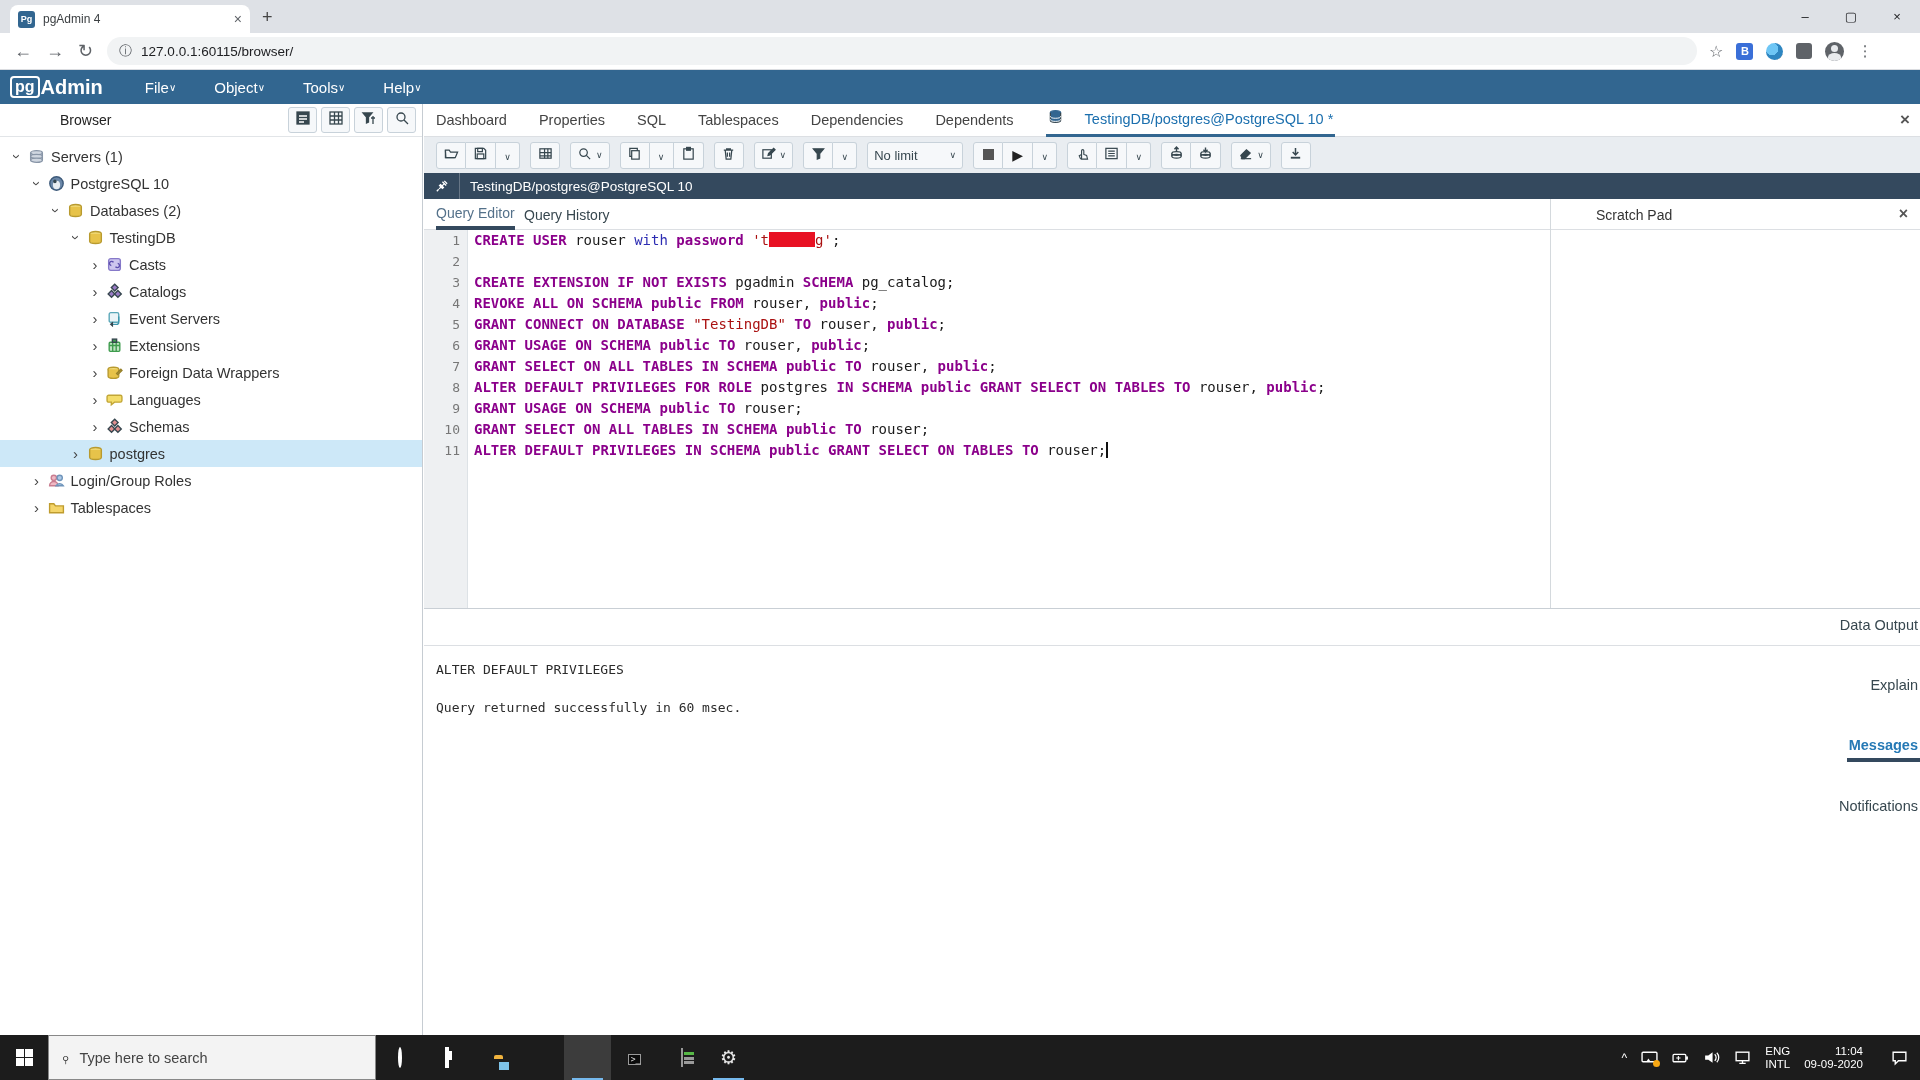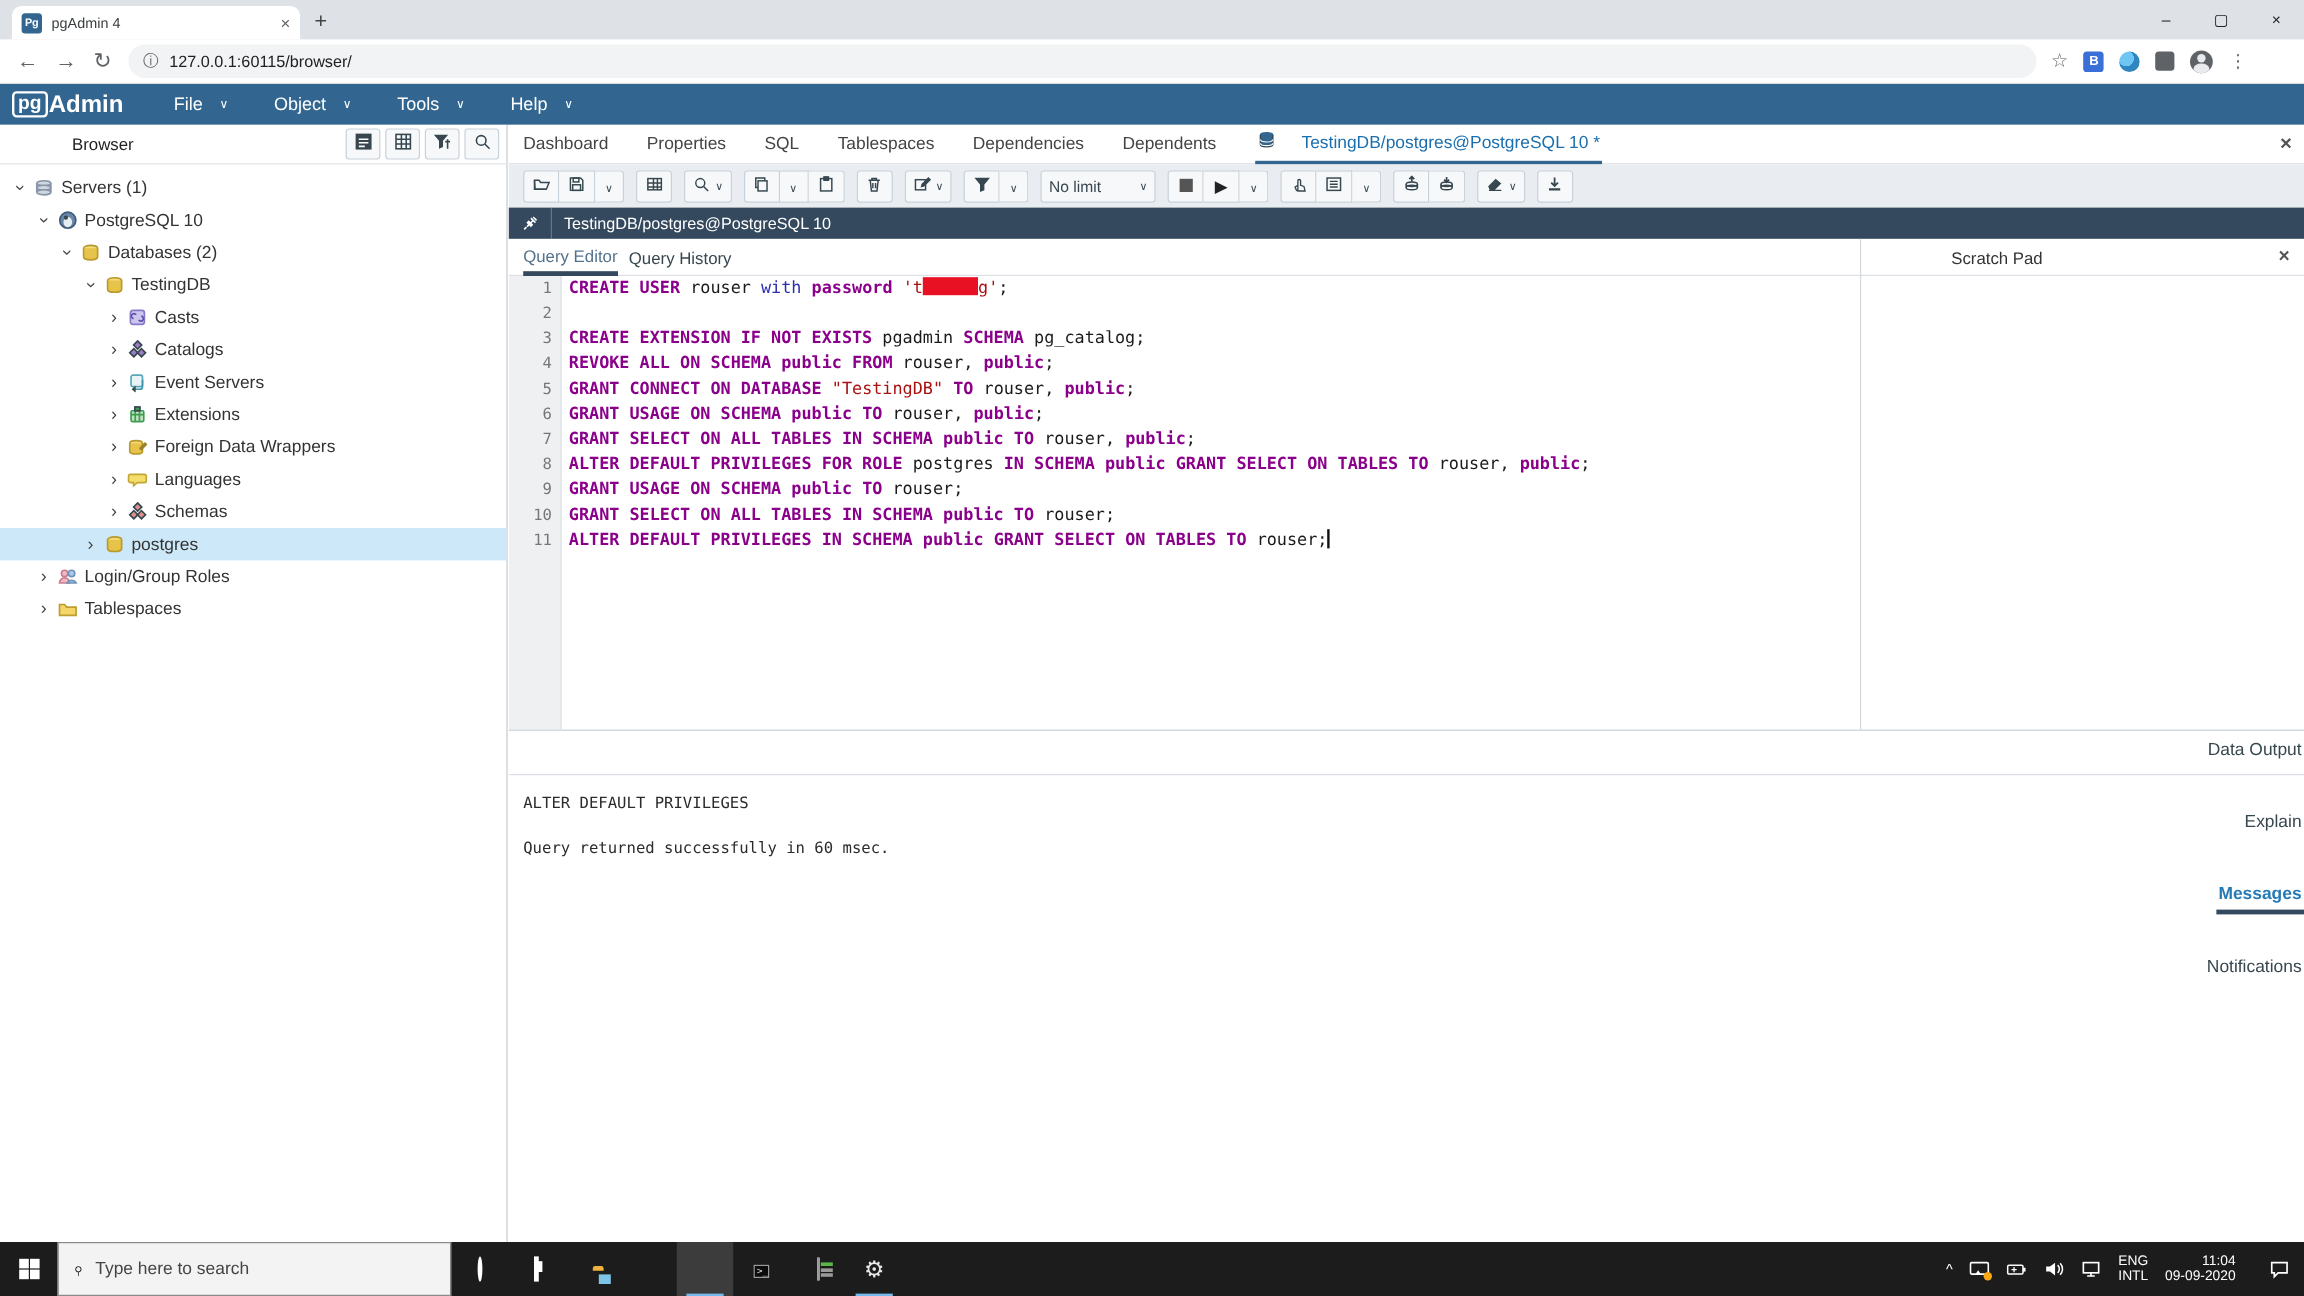--- a/index.html
+++ b/index.html
@@ -28,21 +28,21 @@
   .avatar { width:19px; height:19px; border-radius:50%; background:#5f6368; position:relative; overflow:hidden; }
   .avatar::before { content:""; position:absolute; top:3px; left:6px; width:7px; height:7px; border-radius:50%; background:#e8eaed; }
   .avatar::after { content:""; position:absolute; top:11px; left:3px; width:13px; height:8px; border-radius:50% 50% 0 0; background:#e8eaed; }
   .kebab { color:#5f6368; font-size:15px; letter-spacing:1px; }
 
   
   #pgheader { position:absolute; top:70px; left:0; width:1920px; height:34px; background:#326690; display:flex; align-items:center; color:#fff; }
   #pglogo { font-size:20px; font-weight:bold; margin-left:10px; display:flex; align-items:center; }
   #pglogo .pgbox { border:2px solid #fff; border-radius:4px; padding:0 3px; margin-right:1px; font-size:16px; }
   #pgmenus { display:flex; margin-left:42px; gap:38px; }
-  .pgmenu { font-size:15px; display:flex; align-items:center; gap:14px; cursor:default; }
+  .pgmenu { font-size:15px; display:flex; align-items:center; gap:0; cursor:default; }
   .pgmenu .dd { font-size:10px; }
 
   
   #sidebar { position:absolute; top:104px; left:0; width:423px; bottom:45px; background:#fff; border-right:1px solid #c6ccd2; }
   #sidebar-header { height:33px; display:flex; align-items:center; border-bottom:1px solid #e2e5e8; padding:0 6px 0 12px; }
   #sidebar-header .bt { font-size:14px; color:#222; flex:1;margin-left:48px; }
   .shbtn { width:29px; height:26px; border:1px solid #c8d2da; background:#f6f8fa; border-radius:3px; margin-left:4px; display:flex; align-items:center; justify-content:center; }
   .shbtn svg { width:16px; height:16px; }
 
   #tree { padding-top:6px; }
@@ -78,21 +78,21 @@
 
   #connbar { position:absolute; top:69px; left:0; right:0; height:26px; background:#34495e; display:flex; align-items:center; }
   #connbar .plugbox { width:36px; height:26px; display:flex; align-items:center; justify-content:center; border-right:1px solid rgba(255,255,255,.25); }
   #connbar .conn-label { color:#fff; font-size:13.5px; margin-left:10px; }
 
   #edittabs { position:absolute; top:95px; left:0; right:0; height:31px; border-bottom:1px solid #dcdfe3; }
   .etab { position:absolute; top:0; height:31px; display:flex; align-items:center; font-size:14px; color:#37474f; }
   #etab-editor { left:12px; color:#5b7document:} 
   #etab-editor { left:12px; color:#54718a; border-bottom:4px solid #34495e; }
   #etab-history { left:100px; }
-  #scratch-label { position:absolute; left:1202px; top:0; height:31px; display:flex; align-items:center; font-size:14px; color:#333; }
+  #scratch-label { position:absolute; left:1172px; top:0; height:31px; display:flex; align-items:center; font-size:14px; color:#333; }
   #scratch-close { position:absolute; right:12px; top:6px; font-size:16px; color:#555; font-weight:bold; }
   #vdivider { position:absolute; left:1126px; top:95px; width:1px; height:410px; background:#d4d9dd; }
 
   #editor { position:absolute; top:126px; left:0; width:1126px; height:378px; background:#fff; overflow:hidden; }
   #gutter { position:absolute; top:0; left:0; width:44px; height:100%; background:#eef0f2; border-right:1px solid #dde2e6; }
   .codeline { position:relative; height:21px; line-height:21px; font-family:"DejaVu Sans Mono","Liberation Mono",monospace; font-size:14px; white-space:pre; }
   .codeline .ln { position:absolute; left:0; width:36px; text-align:right; color:#777; font-size:13px; }
   .codeline .lc { position:absolute; left:50px; }
   .tk-k { color:#8b008b; font-weight:bold; }
   .tk-b { color:#2d2db3; }

